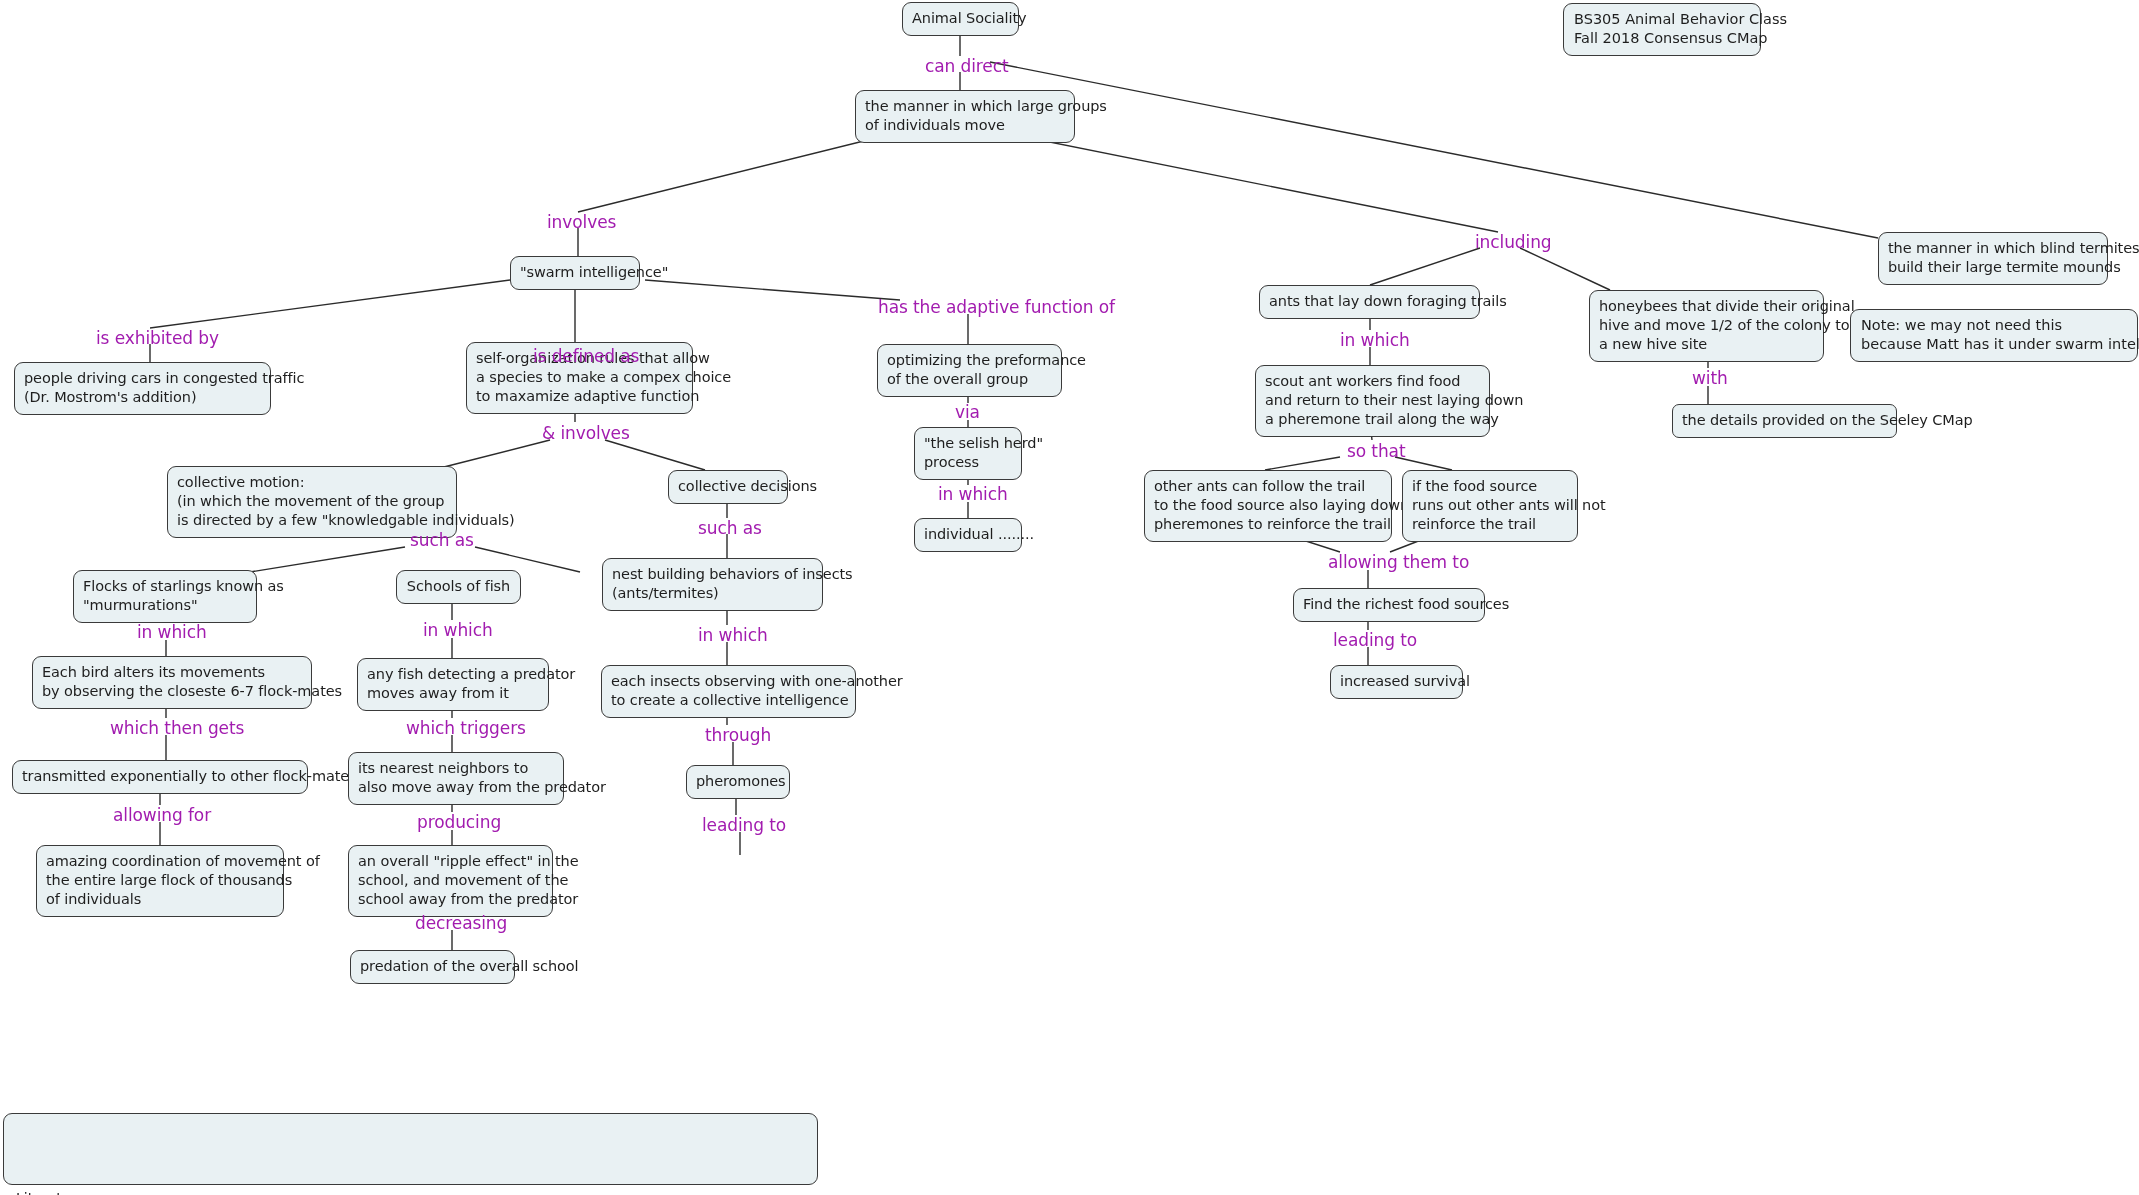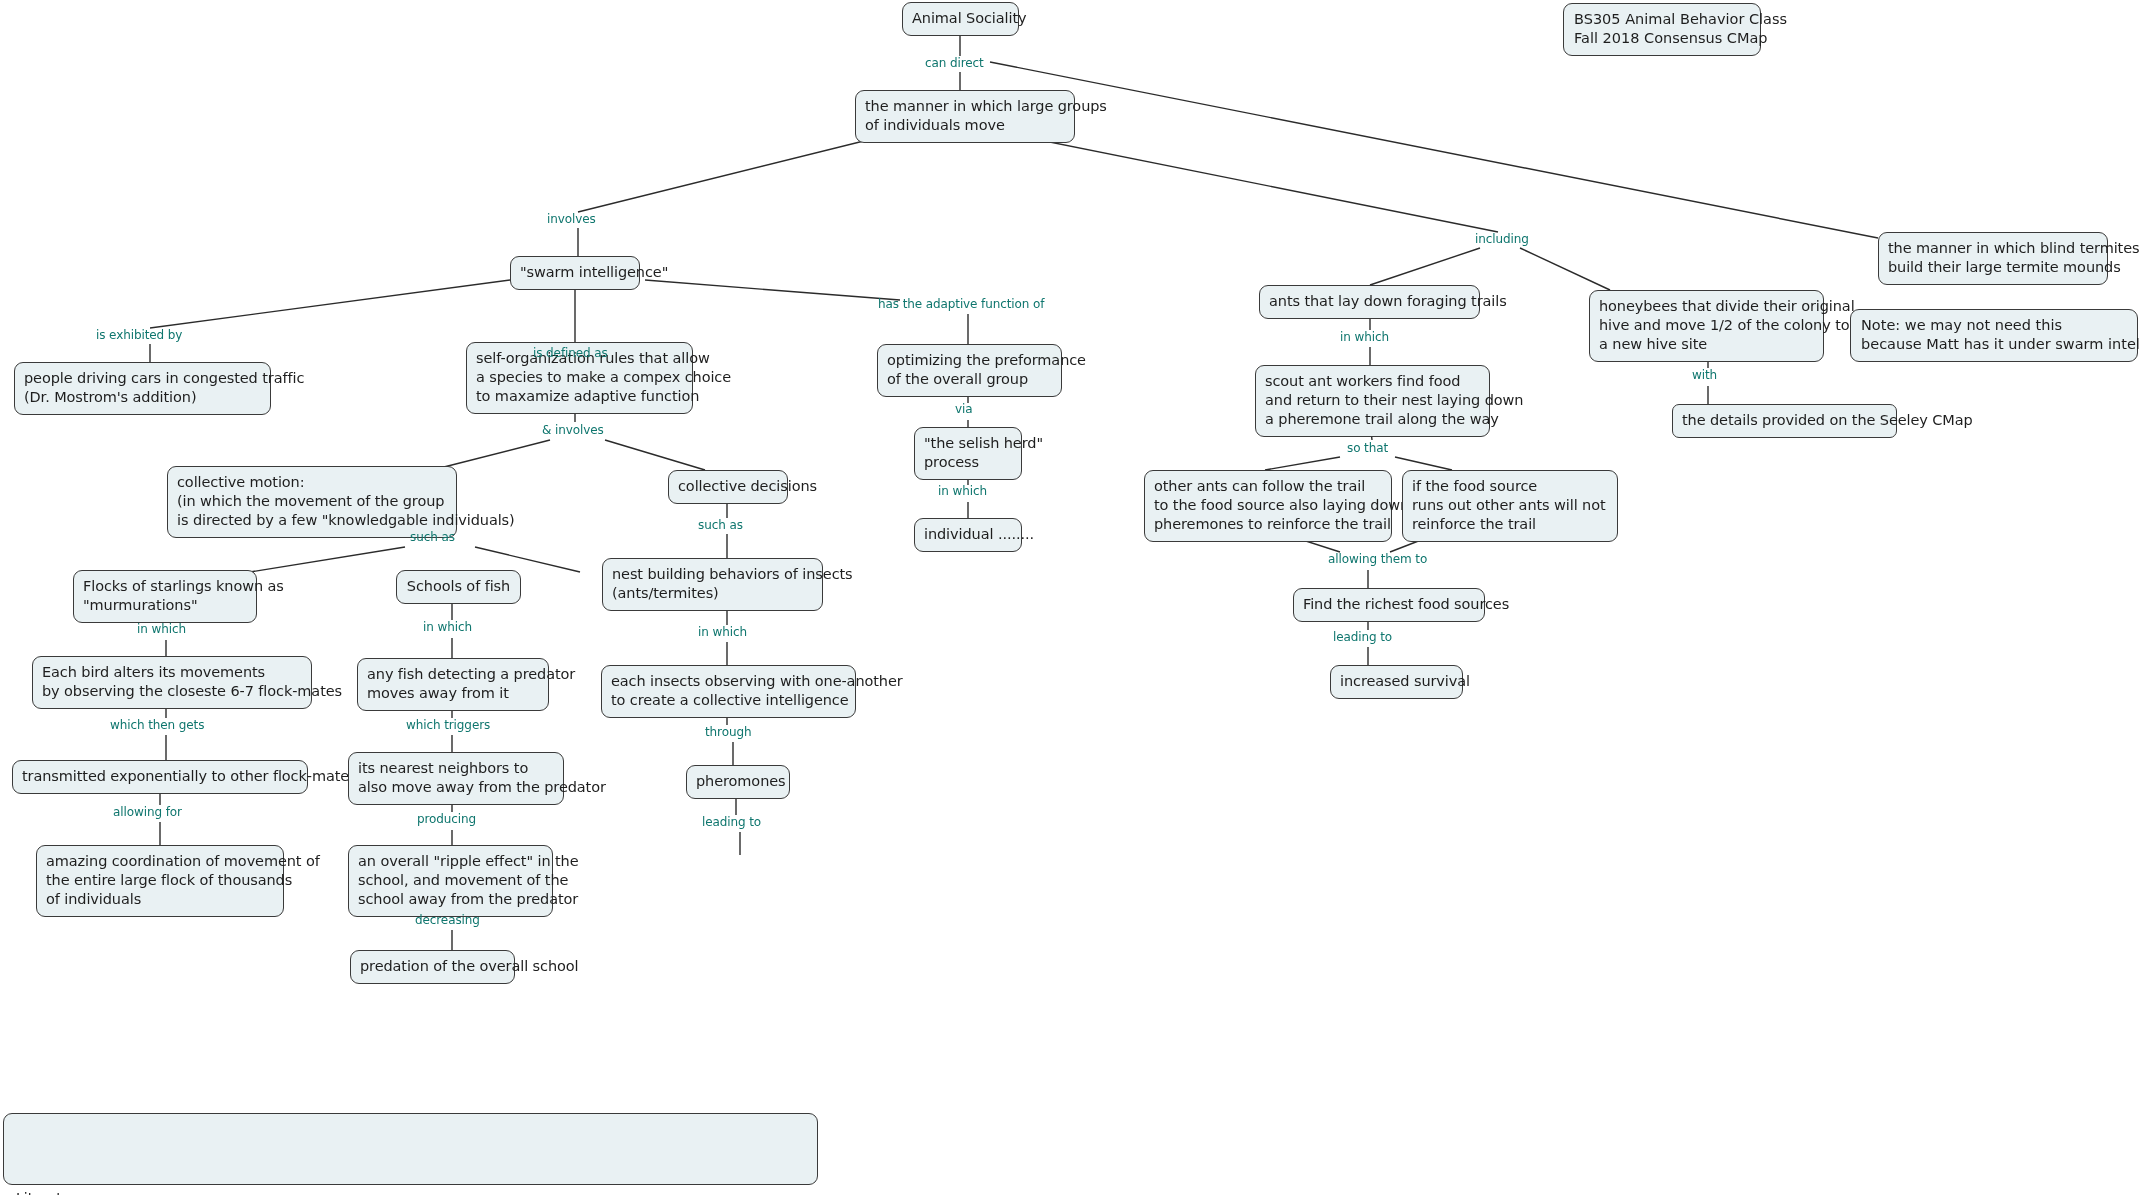--- a/index.html
+++ b/index.html
@@ -36,23 +36,23 @@
     padding: 6px 9px 7px 9px;
     font-size: 14.5px;
     line-height: 1.32;
     color: #1e1e1e;
     white-space: pre;
     letter-spacing: -0.1px;
   }
   .node.center { text-align: center; }
   .linklabel {
     position: absolute;
-    font-size: 12px;
+    font-size: 17px;
     line-height: 1.2;
-    color: #0f766e;
+    color: #a21caf;
     white-space: pre;
     background: transparent;
     letter-spacing: -0.1px;
     text-align: right;
   }
   .note {
     position: absolute;
     box-sizing: border-box;
     background: #e9f1f3;
     border: 1.3px solid #3a3a3a;
@@ -237,21 +237,21 @@
   <div class="node center" style="left:1259px;top:285px;width:221px;">ants that lay down foraging trails</div>
 
   <div class="node" style="left:1255px;top:365px;width:235px;">scout ant workers find food
 and return to their nest laying down
 a pheremone trail along the way</div>
 
   <div class="node" style="left:1144px;top:470px;width:248px;">other ants can follow the trail
 to the food source also laying down
 pheremones to reinforce the trail</div>
 
-  <div class="node" style="left:1402px;top:470px;width:216px;">if the food source
+  <div class="node" style="left:1402px;top:470px;width:176px;">if the food source
 runs out other ants will not
 reinforce the trail</div>
 
   <div class="node center" style="left:1293px;top:588px;width:192px;">Find the richest food sources</div>
 
   <div class="node center" style="left:1330px;top:665px;width:133px;">increased survival</div>
 
   <div class="node" style="left:1589px;top:290px;width:235px;">honeybees that divide their original
 hive and move 1/2 of the colony to
 a new hive site</div>

